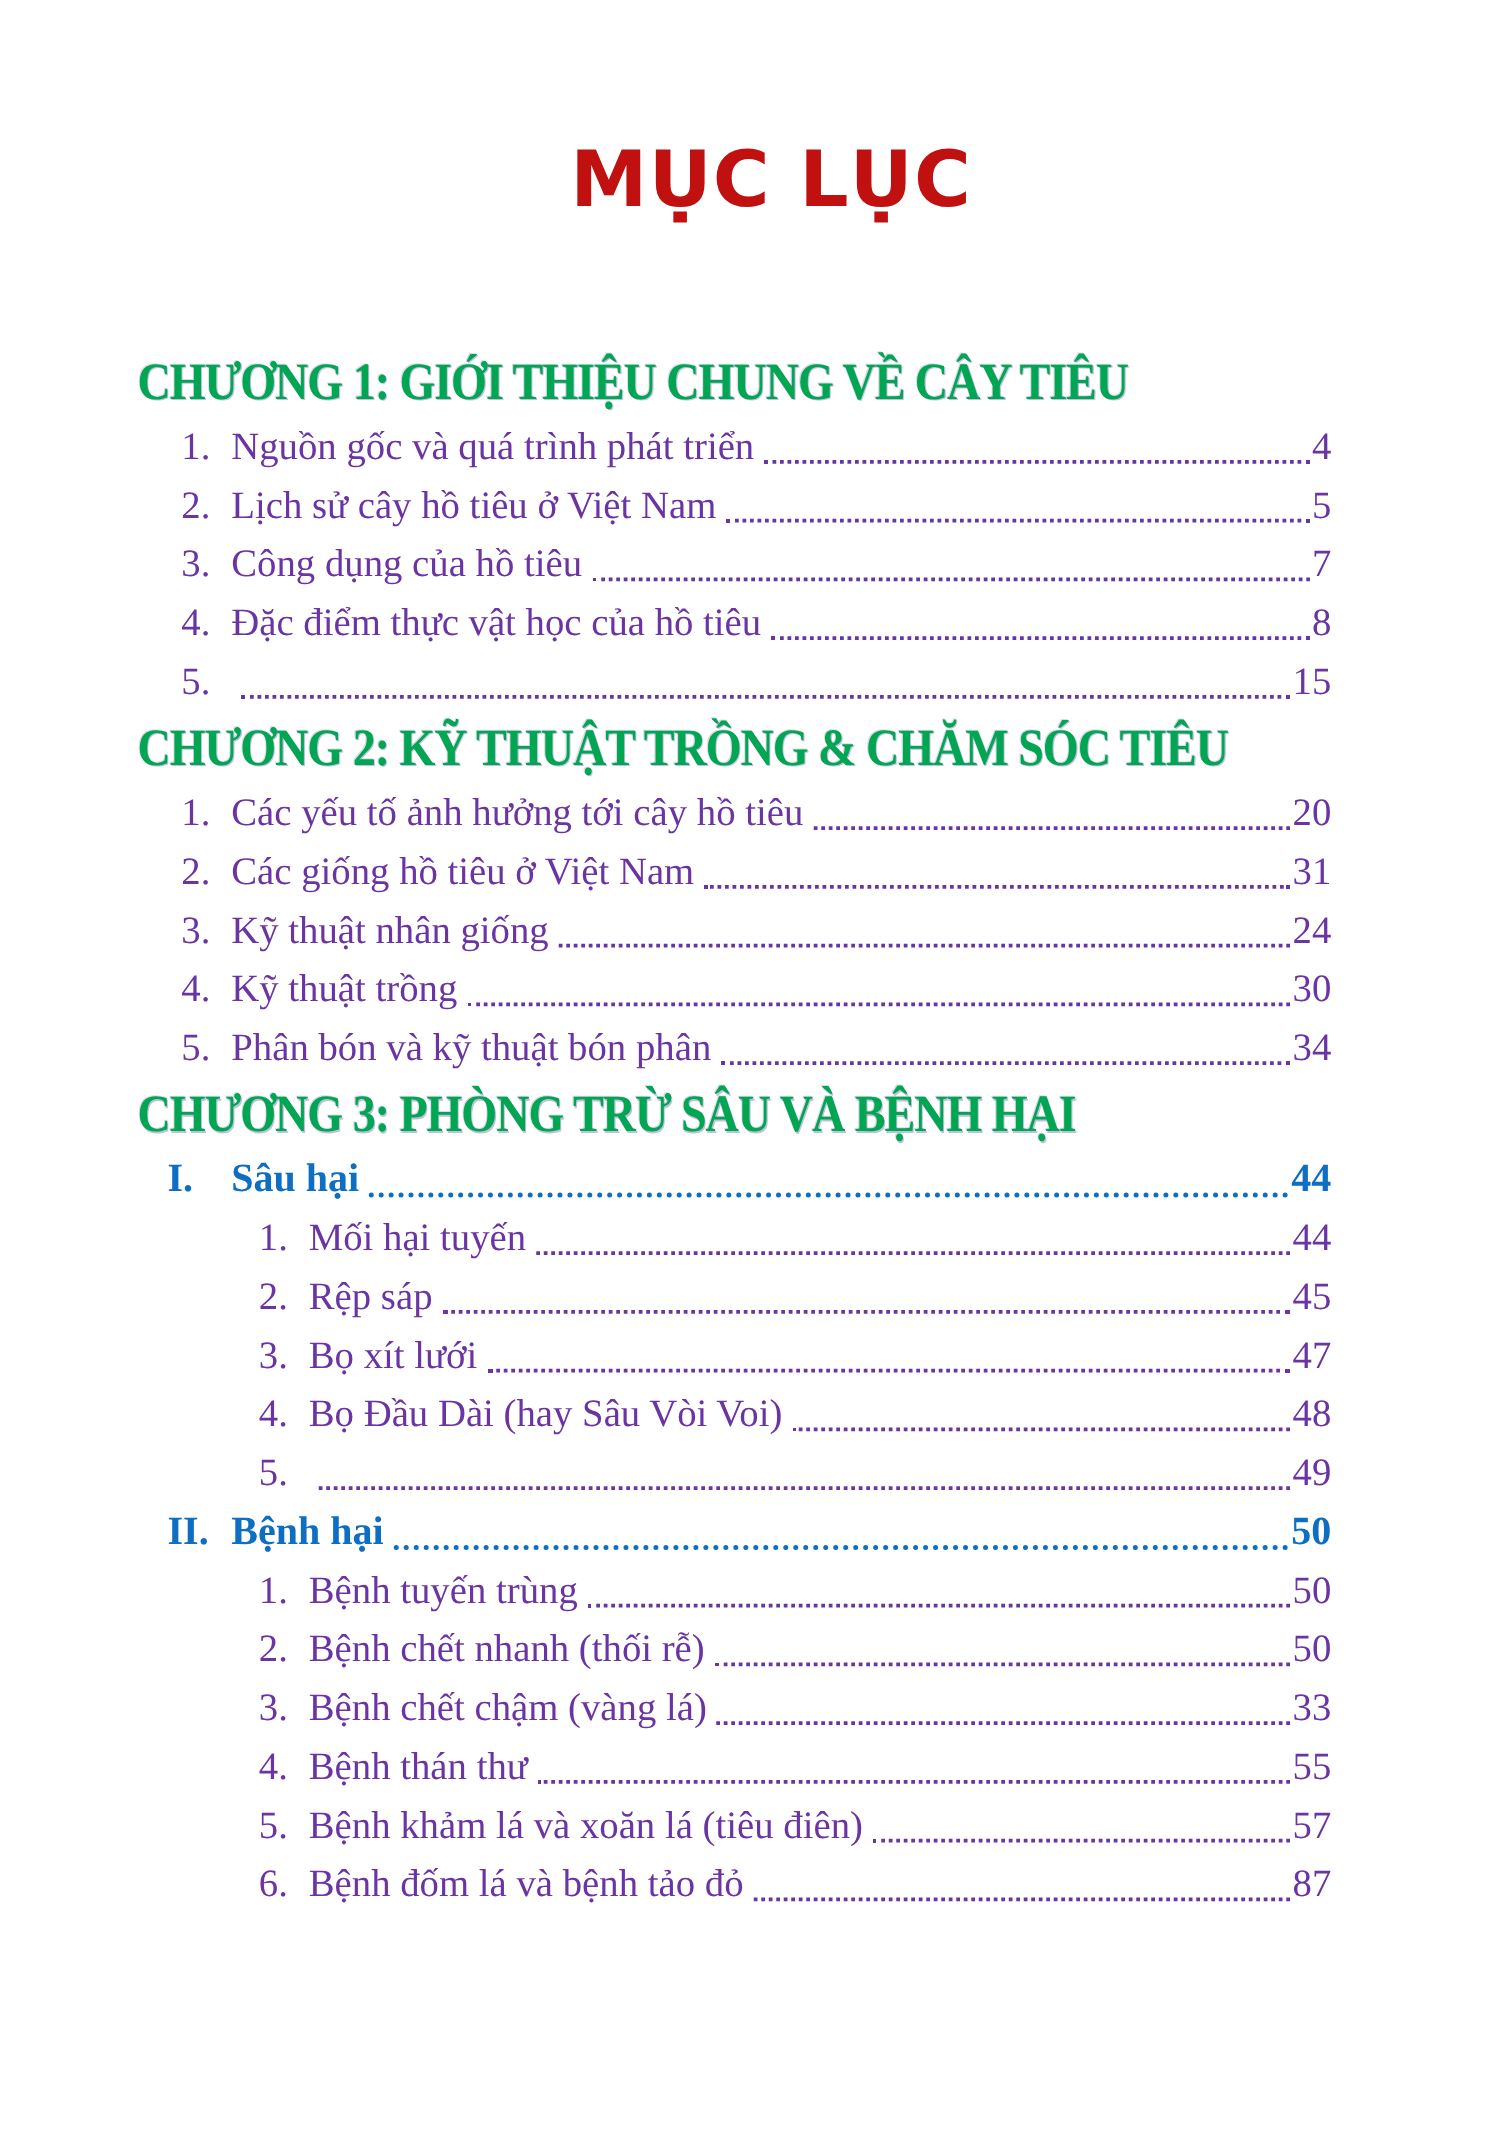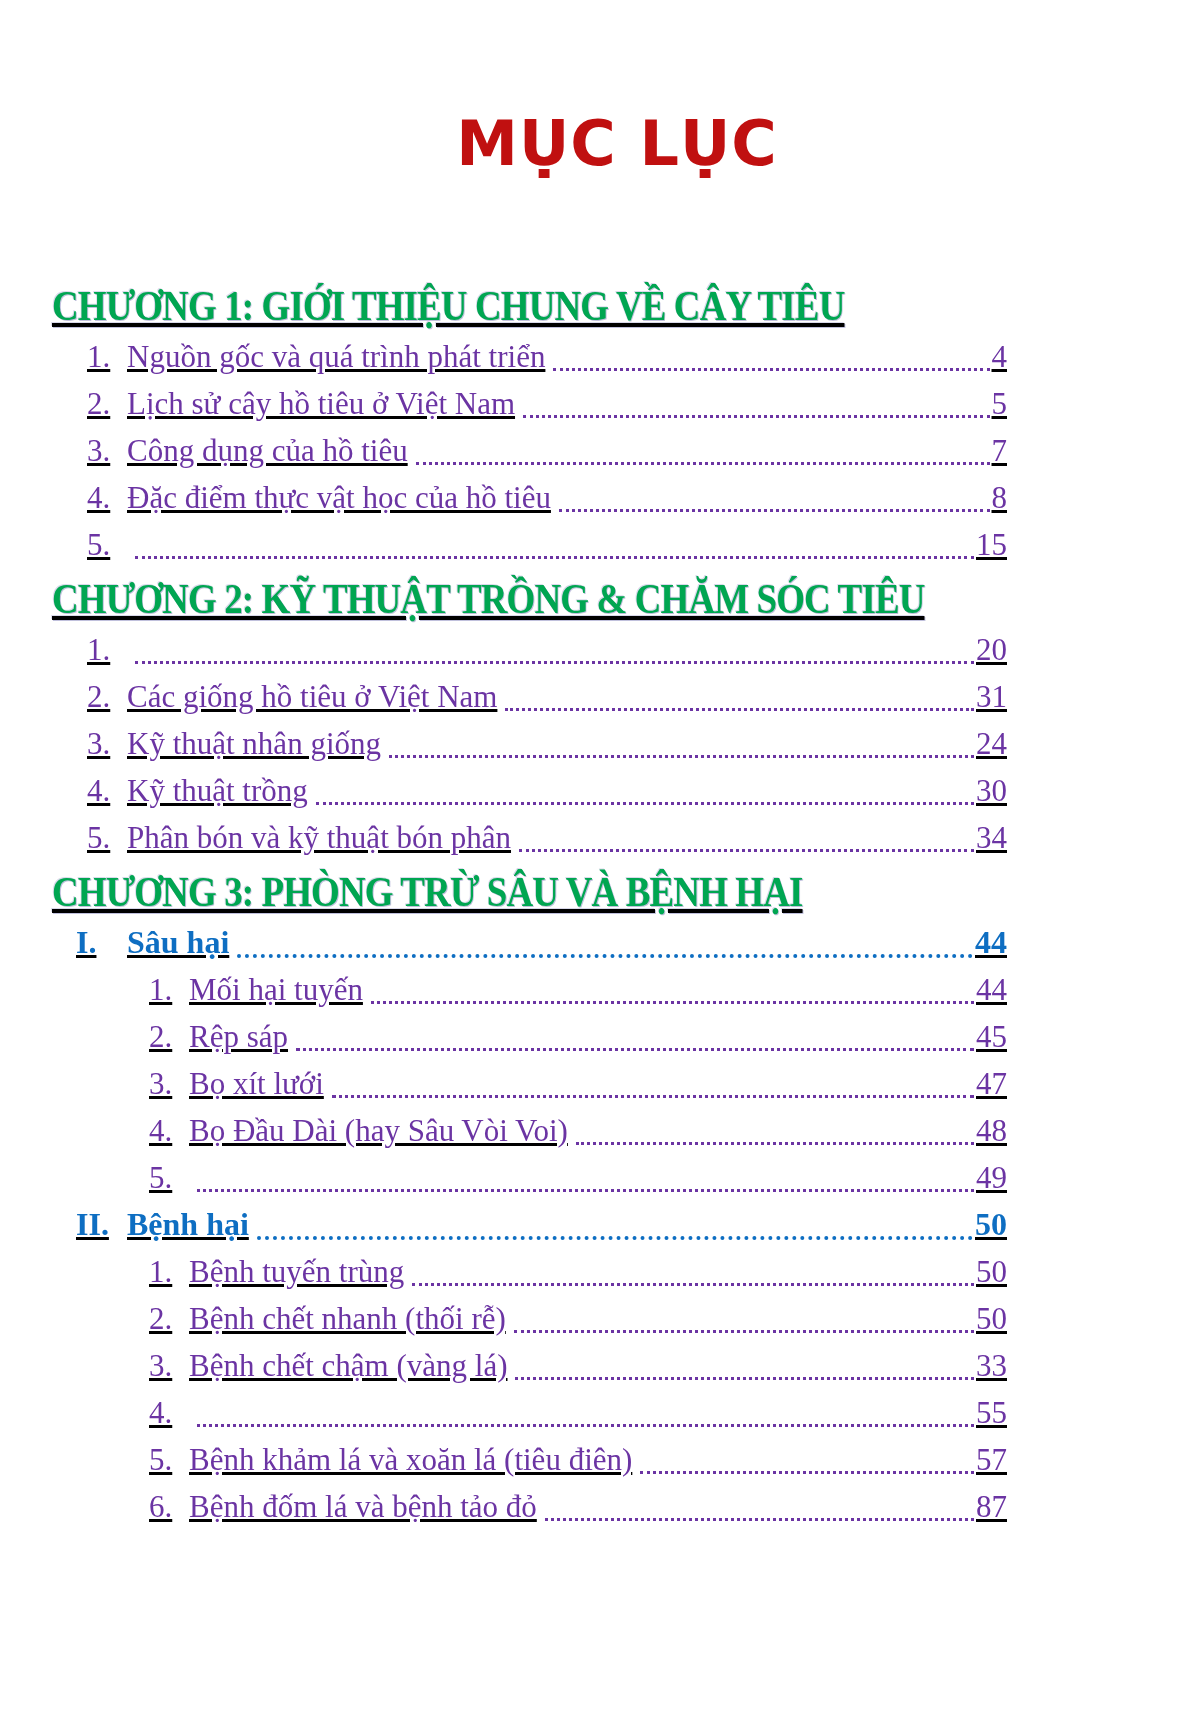--- a/index.html
+++ b/index.html
@@ -22,24 +22,23 @@
     text-align: center;
     font-family: "DejaVu Sans", "Liberation Sans", sans-serif;
     font-weight: bold;
     font-size: 62px;
     line-height: 80px;
     letter-spacing: 1px;
     color: #C01010;
     padding-left: 36px;
   }
   .toc {
-    margin-left: 52px;
+    margin-left: 110px;
     width: 955px;
     padding-top: 91px;
-    text-decoration: underline;
   }
   .chapter-heading {
     font-weight: bold;
     font-size: 42px;
     line-height: 54px;
     letter-spacing: -1px;
     color: #00A651;
     text-shadow: 1px 1px 0 rgba(45,45,140,0.30), -1px -1px 0 rgba(45,45,140,0.18);
     white-space: nowrap;
     transform: scaleX(0.88);
@@ -113,20 +112,21 @@
         <span class="page-num">8</span>
       </div>
       <div class="row row-item">
         <span class="num">5.</span>
         <span class="leader"></span>
         <span class="page-num">15</span>
       </div>
       <div class="chapter-heading">CHƯƠNG 2: KỸ THUẬT TRỒNG &amp; CHĂM SÓC TIÊU</div>
       <div class="row row-item">
         <span class="num">1.</span>
+        <span class="txt">Các yếu tố ảnh hưởng tới cây hồ tiêu</span>
         <span class="leader"></span>
         <span class="page-num">20</span>
       </div>
       <div class="row row-item">
         <span class="num">2.</span>
         <span class="txt">Các giống hồ tiêu ở Việt Nam</span>
         <span class="leader"></span>
         <span class="page-num">31</span>
       </div>
       <div class="row row-item">
@@ -202,20 +202,21 @@
         <span class="page-num">50</span>
       </div>
       <div class="row row-subitem">
         <span class="num">3.</span>
         <span class="txt">Bệnh chết chậm (vàng lá)</span>
         <span class="leader"></span>
         <span class="page-num">33</span>
       </div>
       <div class="row row-subitem">
         <span class="num">4.</span>
+        <span class="txt">Bệnh thán thư</span>
         <span class="leader"></span>
         <span class="page-num">55</span>
       </div>
       <div class="row row-subitem">
         <span class="num">5.</span>
         <span class="txt">Bệnh khảm lá và xoăn lá (tiêu điên)</span>
         <span class="leader"></span>
         <span class="page-num">57</span>
       </div>
       <div class="row row-subitem">

